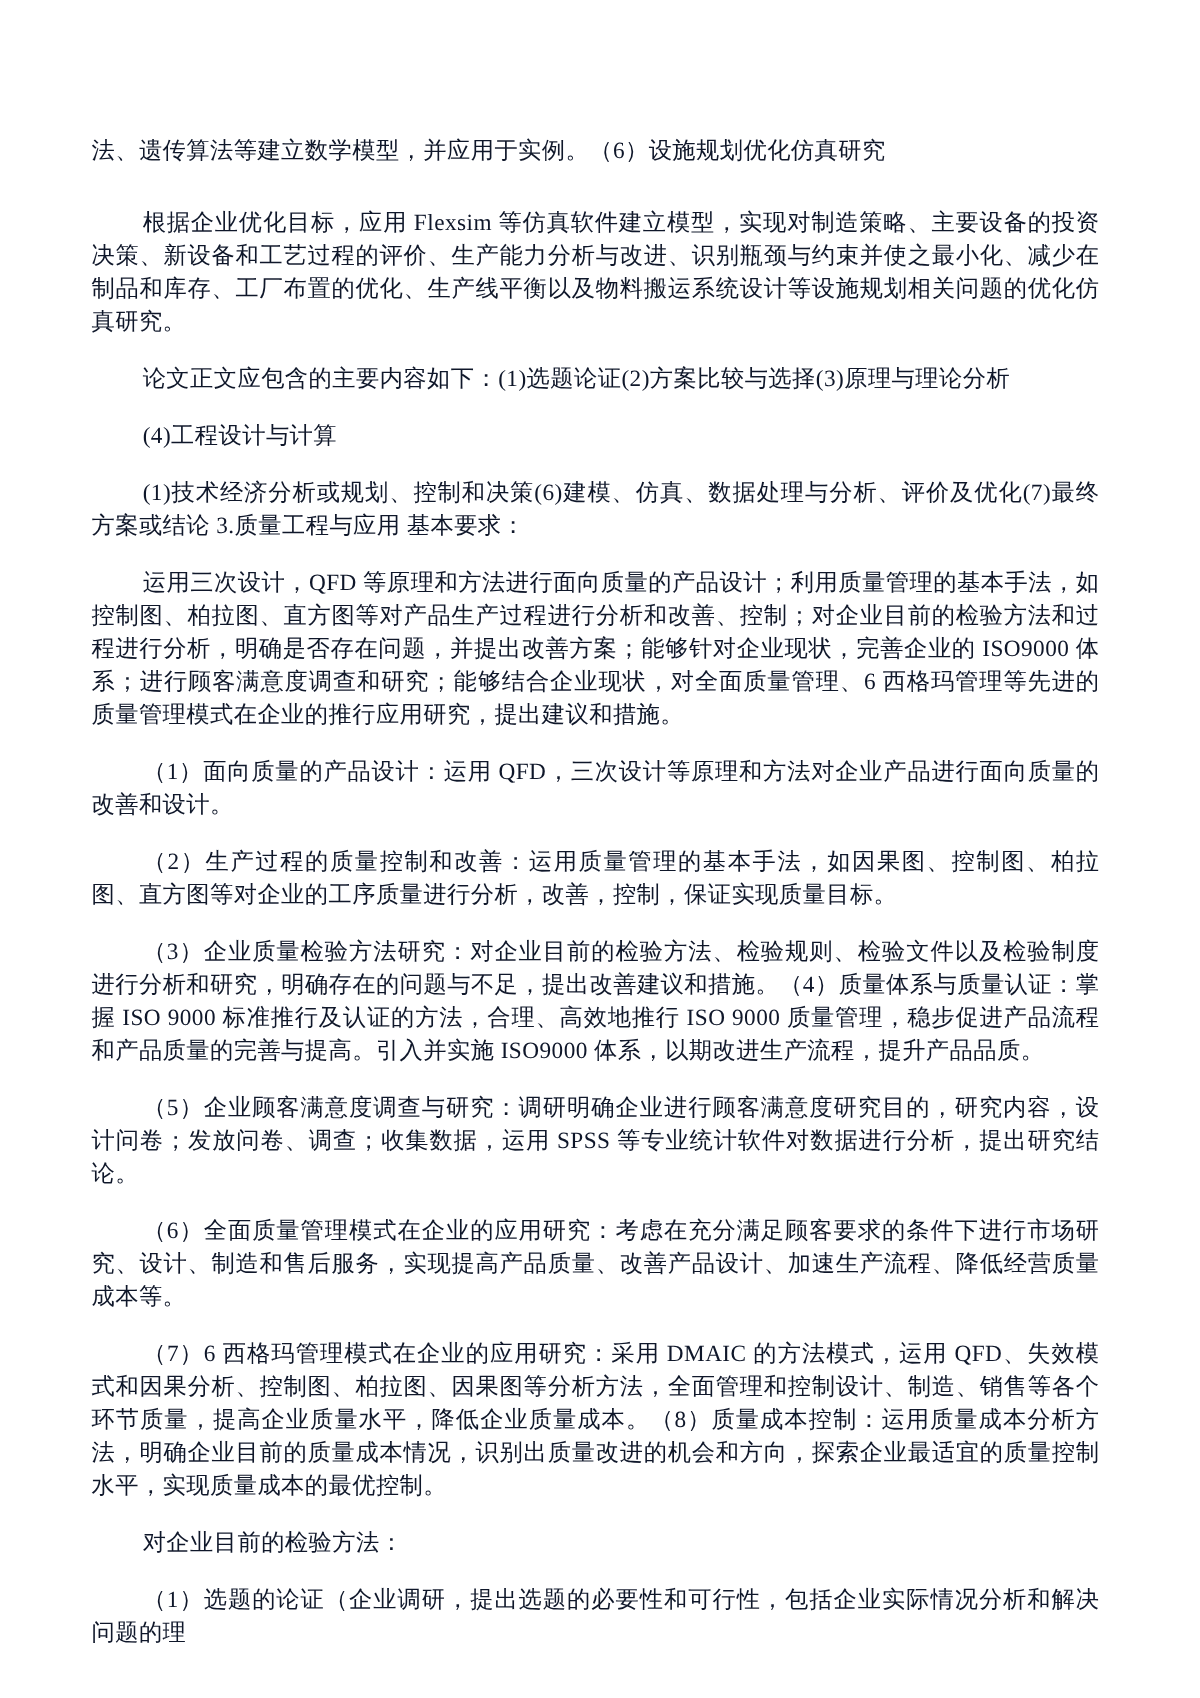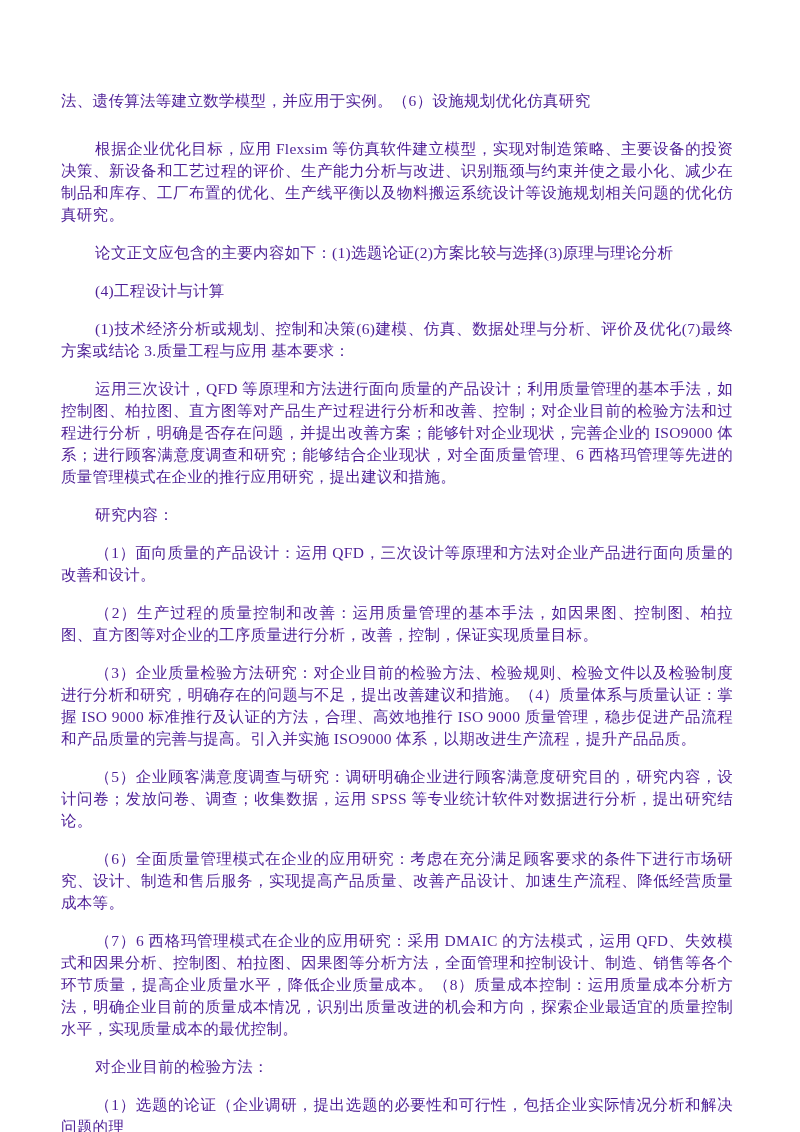--- a/index.html
+++ b/index.html
@@ -20,21 +20,21 @@
     padding: 90px 67px 0 61px;
     background: #ffffff;
   }
   .doc-body {
     width: 672px;
   }
   .para {
     margin: 0 0 16px 0;
     font-size: 15.5px;
     line-height: 22px;
-    color: #4c1d95;
+    color: #0f172a;
     text-align: justify;
     text-indent: 2.2em;
     letter-spacing: 0.3px;
     word-break: break-all;
   }
   .para.no-indent {
     text-indent: 0;
   }
   
   .para:nth-of-type(1) {
@@ -48,21 +48,20 @@
 <body>
 
 <div class="page">
   <div class="doc-body">
     <p class="para no-indent">法、遗传算法等建立数学模型，并应用于实例。（6）设施规划优化仿真研究</p>
     <p class="para">根据企业优化目标，应用 Flexsim 等仿真软件建立模型，实现对制造策略、主要设备的投资决策、新设备和工艺过程的评价、生产能力分析与改进、识别瓶颈与约束并使之最小化、减少在制品和库存、工厂布置的优化、生产线平衡以及物料搬运系统设计等设施规划相关问题的优化仿真研究。</p>
     <p class="para">论文正文应包含的主要内容如下：(1)选题论证(2)方案比较与选择(3)原理与理论分析</p>
     <p class="para">(4)工程设计与计算</p>
     <p class="para">(1)技术经济分析或规划、控制和决策(6)建模、仿真、数据处理与分析、评价及优化(7)最终方案或结论 3.质量工程与应用 基本要求：</p>
     <p class="para">运用三次设计，QFD 等原理和方法进行面向质量的产品设计；利用质量管理的基本手法，如控制图、柏拉图、直方图等对产品生产过程进行分析和改善、控制；对企业目前的检验方法和过程进行分析，明确是否存在问题，并提出改善方案；能够针对企业现状，完善企业的 ISO9000 体系；进行顾客满意度调查和研究；能够结合企业现状，对全面质量管理、6 西格玛管理等先进的质量管理模式在企业的推行应用研究，提出建议和措施。</p>
-    <p class="para">研究内容：</p>
     <p class="para">（1）面向质量的产品设计：运用 QFD，三次设计等原理和方法对企业产品进行面向质量的改善和设计。</p>
     <p class="para">（2）生产过程的质量控制和改善：运用质量管理的基本手法，如因果图、控制图、柏拉图、直方图等对企业的工序质量进行分析，改善，控制，保证实现质量目标。</p>
     <p class="para">（3）企业质量检验方法研究：对企业目前的检验方法、检验规则、检验文件以及检验制度进行分析和研究，明确存在的问题与不足，提出改善建议和措施。（4）质量体系与质量认证：掌握 ISO 9000 标准推行及认证的方法，合理、高效地推行 ISO 9000 质量管理，稳步促进产品流程和产品质量的完善与提高。引入并实施 ISO9000 体系，以期改进生产流程，提升产品品质。</p>
     <p class="para">（5）企业顾客满意度调查与研究：调研明确企业进行顾客满意度研究目的，研究内容，设计问卷；发放问卷、调查；收集数据，运用 SPSS 等专业统计软件对数据进行分析，提出研究结论。</p>
     <p class="para">（6）全面质量管理模式在企业的应用研究：考虑在充分满足顾客要求的条件下进行市场研究、设计、制造和售后服务，实现提高产品质量、改善产品设计、加速生产流程、降低经营质量成本等。</p>
     <p class="para">（7）6 西格玛管理模式在企业的应用研究：采用 DMAIC 的方法模式，运用 QFD、失效模式和因果分析、控制图、柏拉图、因果图等分析方法，全面管理和控制设计、制造、销售等各个环节质量，提高企业质量水平，降低企业质量成本。（8）质量成本控制：运用质量成本分析方法，明确企业目前的质量成本情况，识别出质量改进的机会和方向，探索企业最适宜的质量控制水平，实现质量成本的最优控制。</p>
     <p class="para">对企业目前的检验方法：</p>
     <p class="para">（1）选题的论证（企业调研，提出选题的必要性和可行性，包括企业实际情况分析和解决问题的理</p>
   </div>
 </div>

